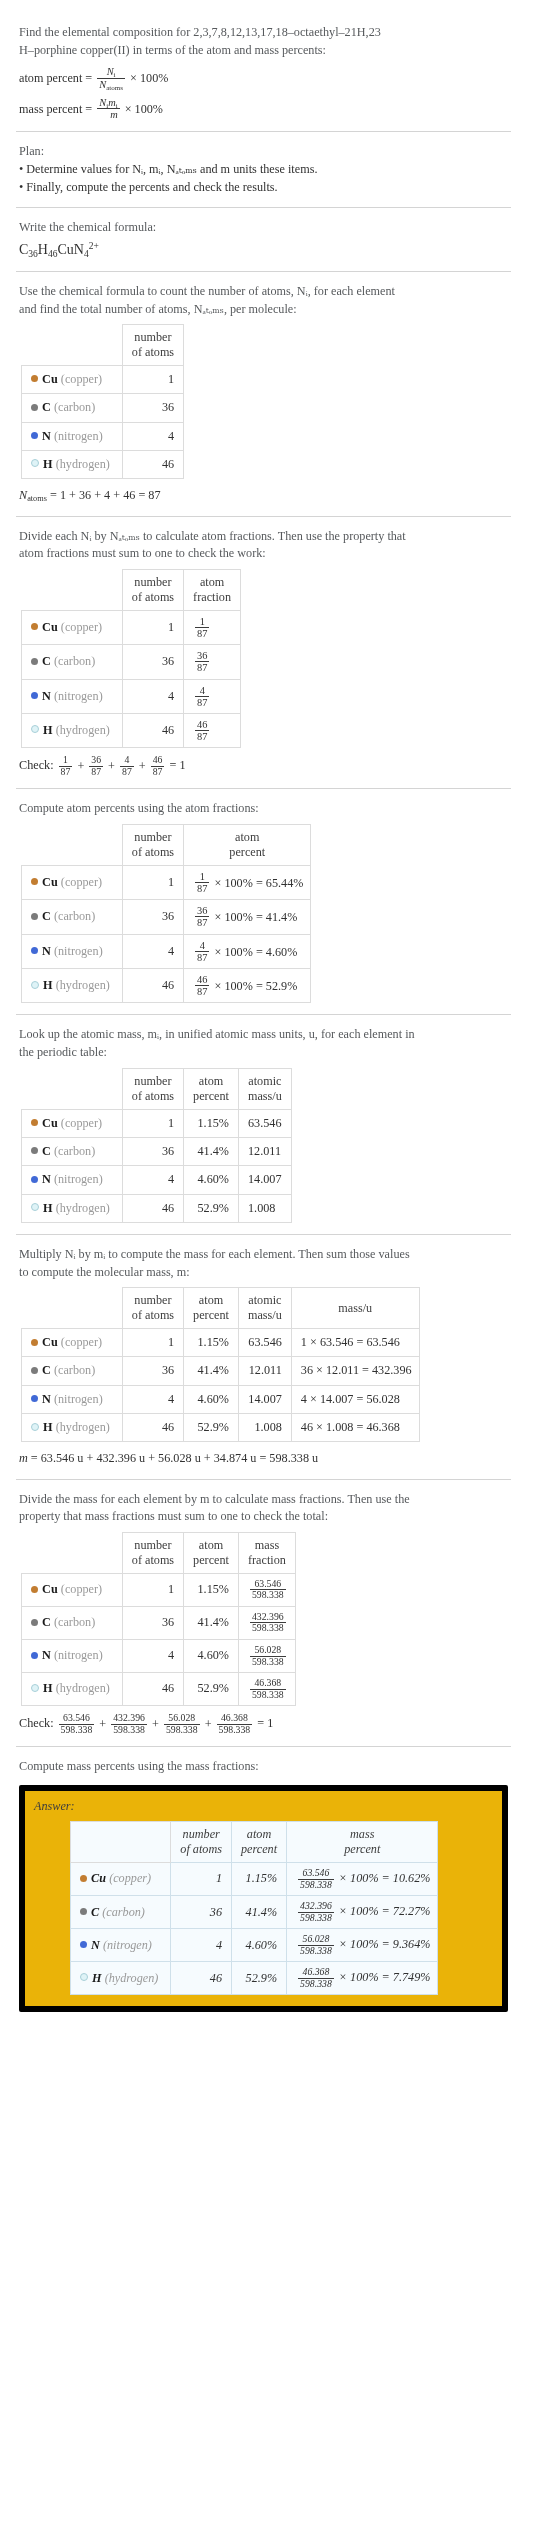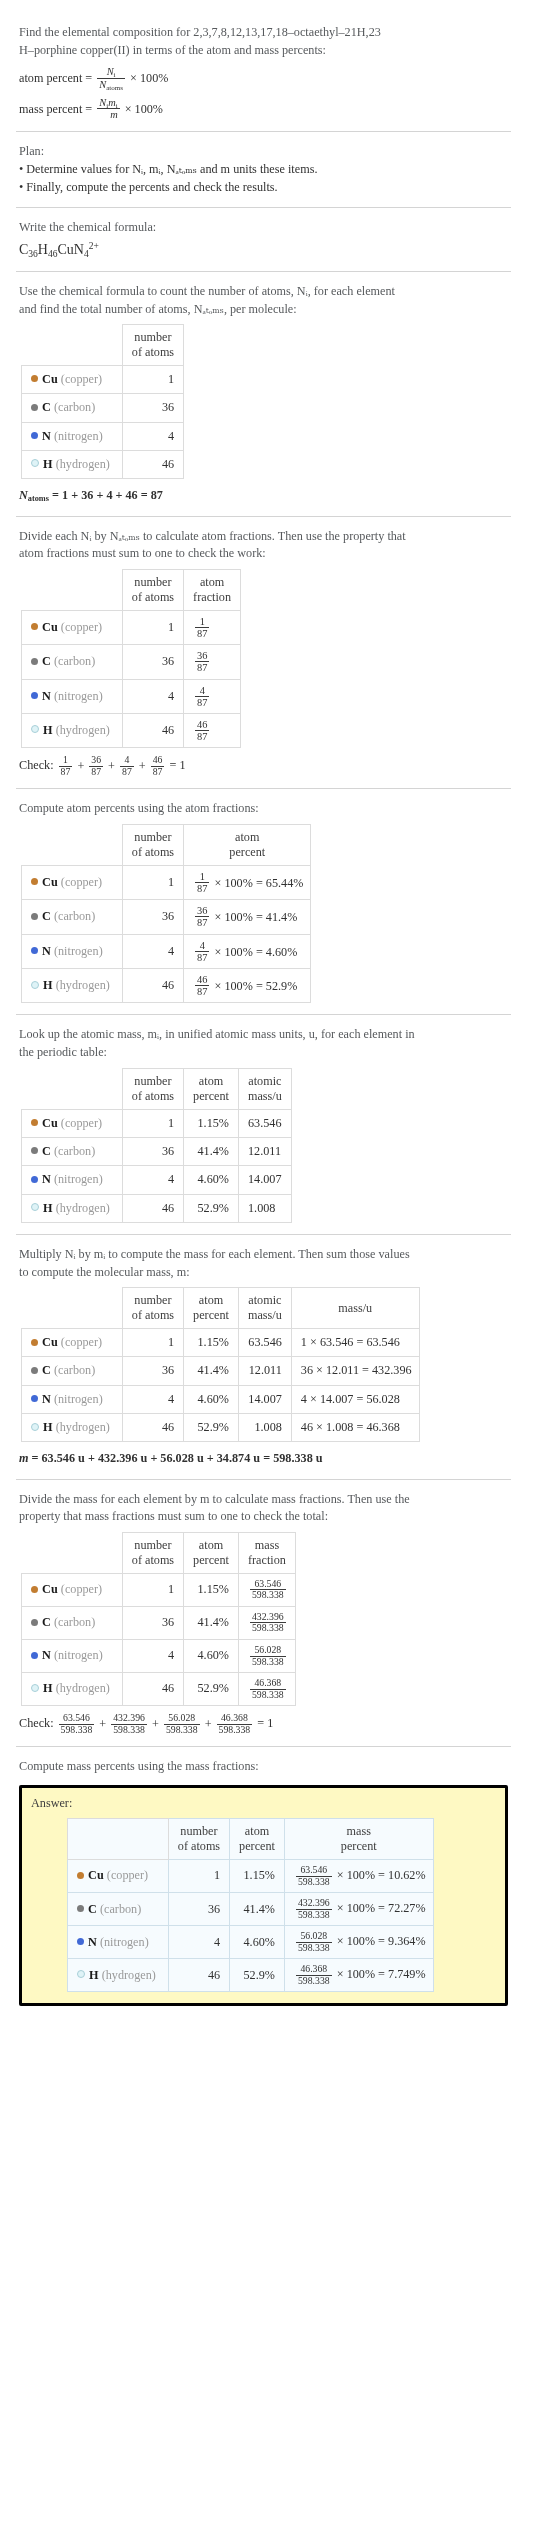--- a/index.html
+++ b/index.html
@@ -76,30 +76,31 @@
     display: inline-block;
     width: 7px; height: 7px;
     border-radius: 50%;
     margin-right: 4px;
     vertical-align: 0.5px;
   }
   .sym { font-weight: bold; color: #1a1a1a; letter-spacing: 0.1px; }
   .pname { color: #9a9a9a; }
 
   .check { margin-top: 7px; color: #313131; }
-  .eqline { margin-top: 8px; color: #313131; font-weight: bold; }
+  .eqline { margin-top: 8px; color: #313131; }
 
   
   .answer-pod {
     margin: 0 3px;
-    border: 3px solid #000000;
-    background: #fef9c3;
+    border: 6px solid #000000;
+    background: #eab308;
     border-radius: 2px;
     padding: 7px 9px 11px 9px;
     box-sizing: border-box;
+    font-style: italic;
   }
   .answer-label { color: #3d3d3d; font-size: 12.2px; margin-bottom: 3px; }
   .answer-pod table.grid { background: #f6fbfe; margin-left: 36px; }
   .answer-pod table.grid td { border-color: #cfe0ea; }
 </style>
 </head>
 <body>
 
 <div class="page">
 

